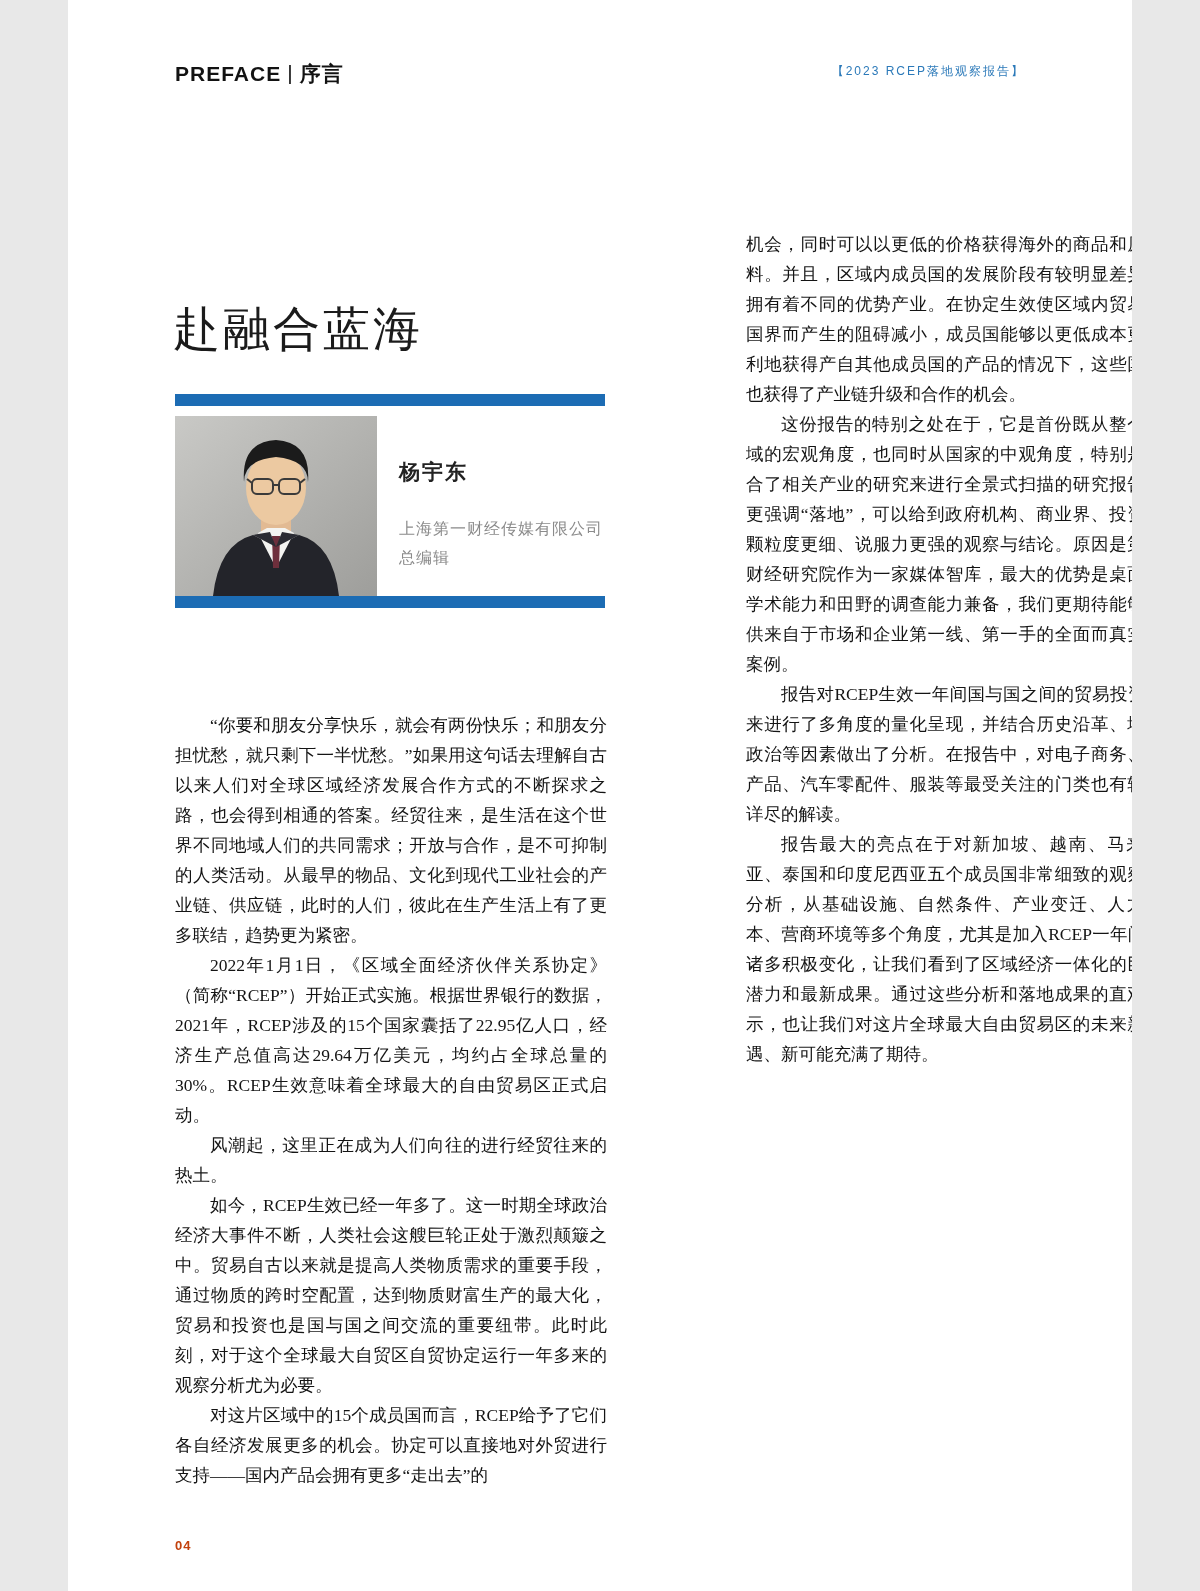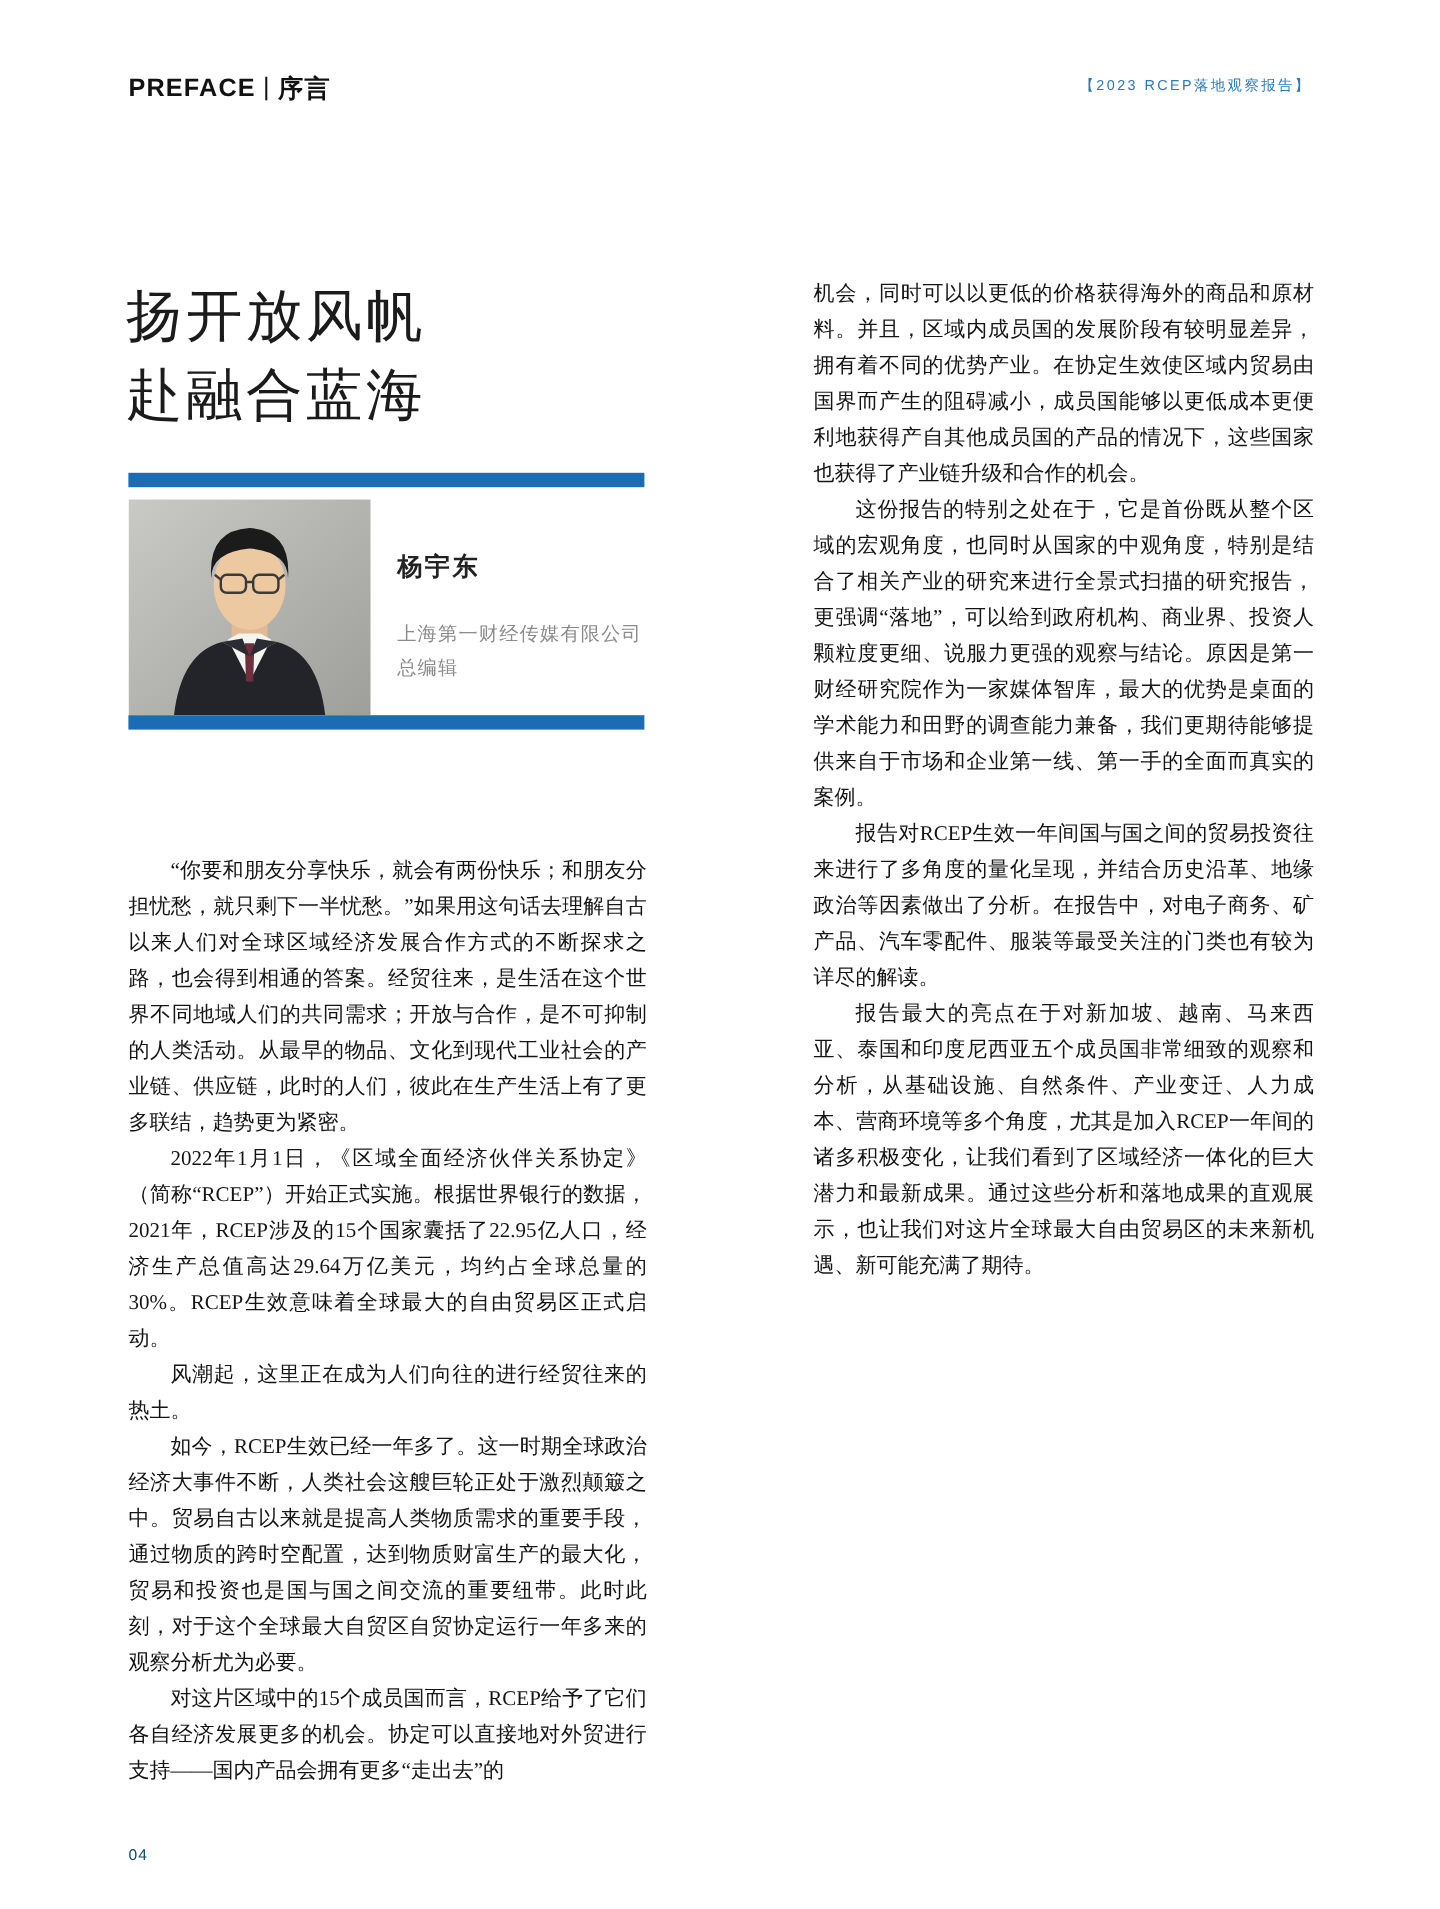--- a/index.html
+++ b/index.html
@@ -1,19 +1,19 @@
 <!DOCTYPE html>
 <html><head>
 <meta charset="utf-8">
 <style>
   * { margin:0; padding:0; box-sizing:border-box; }
   html,body { background:#e8e8e8; }
   body { font-family:"Liberation Serif", serif; }
   .page {
-    position:relative; width:1200px; height:1591px;
+    position:relative; width:1064px; height:1591px;
     background:#ffffff; margin:0 auto; overflow:hidden;
   }
   
   .hdr-left {
     position:absolute; left:107px; top:60px;
     font-family:"Liberation Sans", sans-serif;
     font-weight:700; font-size:21px; color:#121212; letter-spacing:1px;
     display:flex; align-items:center; gap:6px;
   }
   .hdr-left .divider { font-weight:400; color:#121212; transform:translateY(-1px); }
@@ -51,37 +51,37 @@
     text-align:justify; font-family:"Liberation Serif", serif;
   }
   .body-left  { left:107px; top:710px; }
   .body-right { left:678px; top:229px; width:417px; }
   .para { text-indent:2em; }
   .para.noindent { text-indent:0; }
   
   .page-num {
     position:absolute; left:107px; top:1538px;
     font-family:"Liberation Sans", sans-serif;
-    font-size:13px; font-weight:400; color:#0c4a6e; letter-spacing:1px;
+    font-size:13px; font-weight:700; color:#c2410c; letter-spacing:1px;
   }
 </style>
 </head>
 <body>
 
 <div class="page">
 
   <div class="hdr-left">
     <span>PREFACE</span>
     <span class="divider">|</span>
     <span>序言</span>
   </div>
   <div class="hdr-right">【2023 RCEP落地观察报告】</div>
 
   <h1 class="title">
-    <span>扬开放风帆</span><br>
+    <br>
     <span>赴融合蓝海</span>
   </h1>
 
   <div class="bar top" style="background: rgb(28, 108, 180);"></div>
   <div class="bar bottom" style="background: rgb(28, 108, 180);"></div>
 
   <div class="photo">
     <svg viewBox="0 0 202 180" width="202" height="180" xmlns="http://www.w3.org/2000/svg">
       <defs>
         <linearGradient id="phbg" x1="0" y1="0" x2="1" y2="1">

